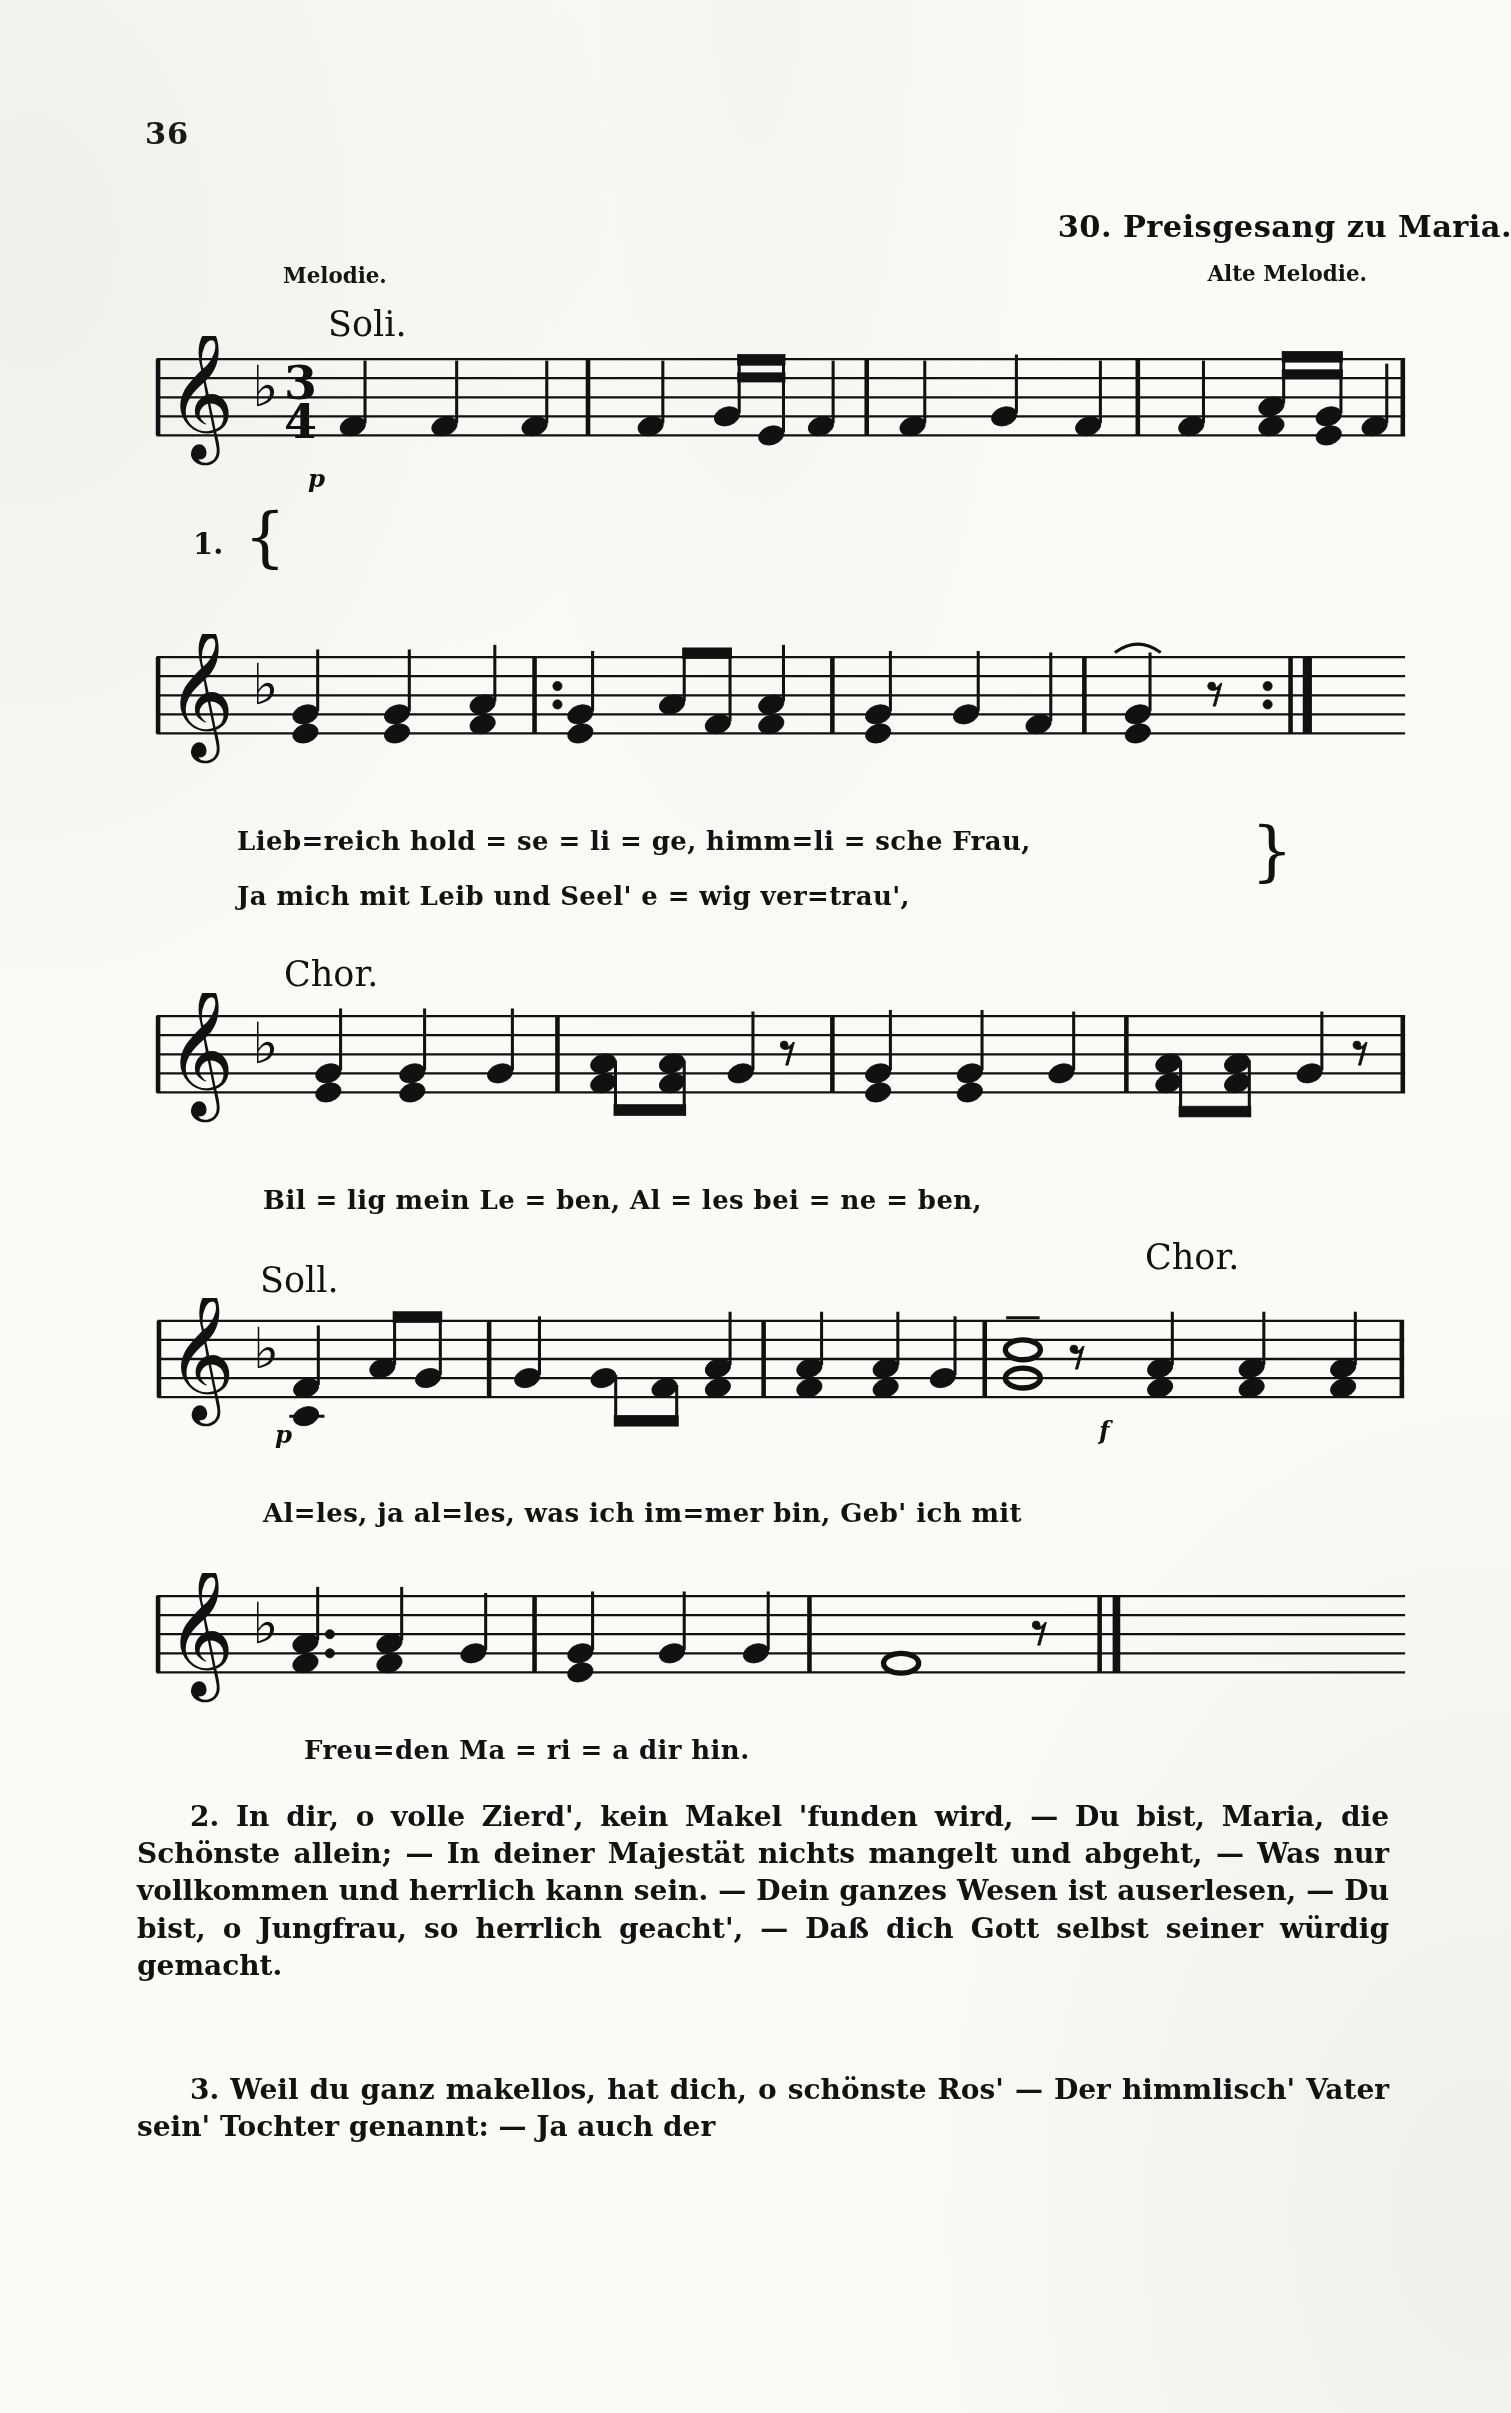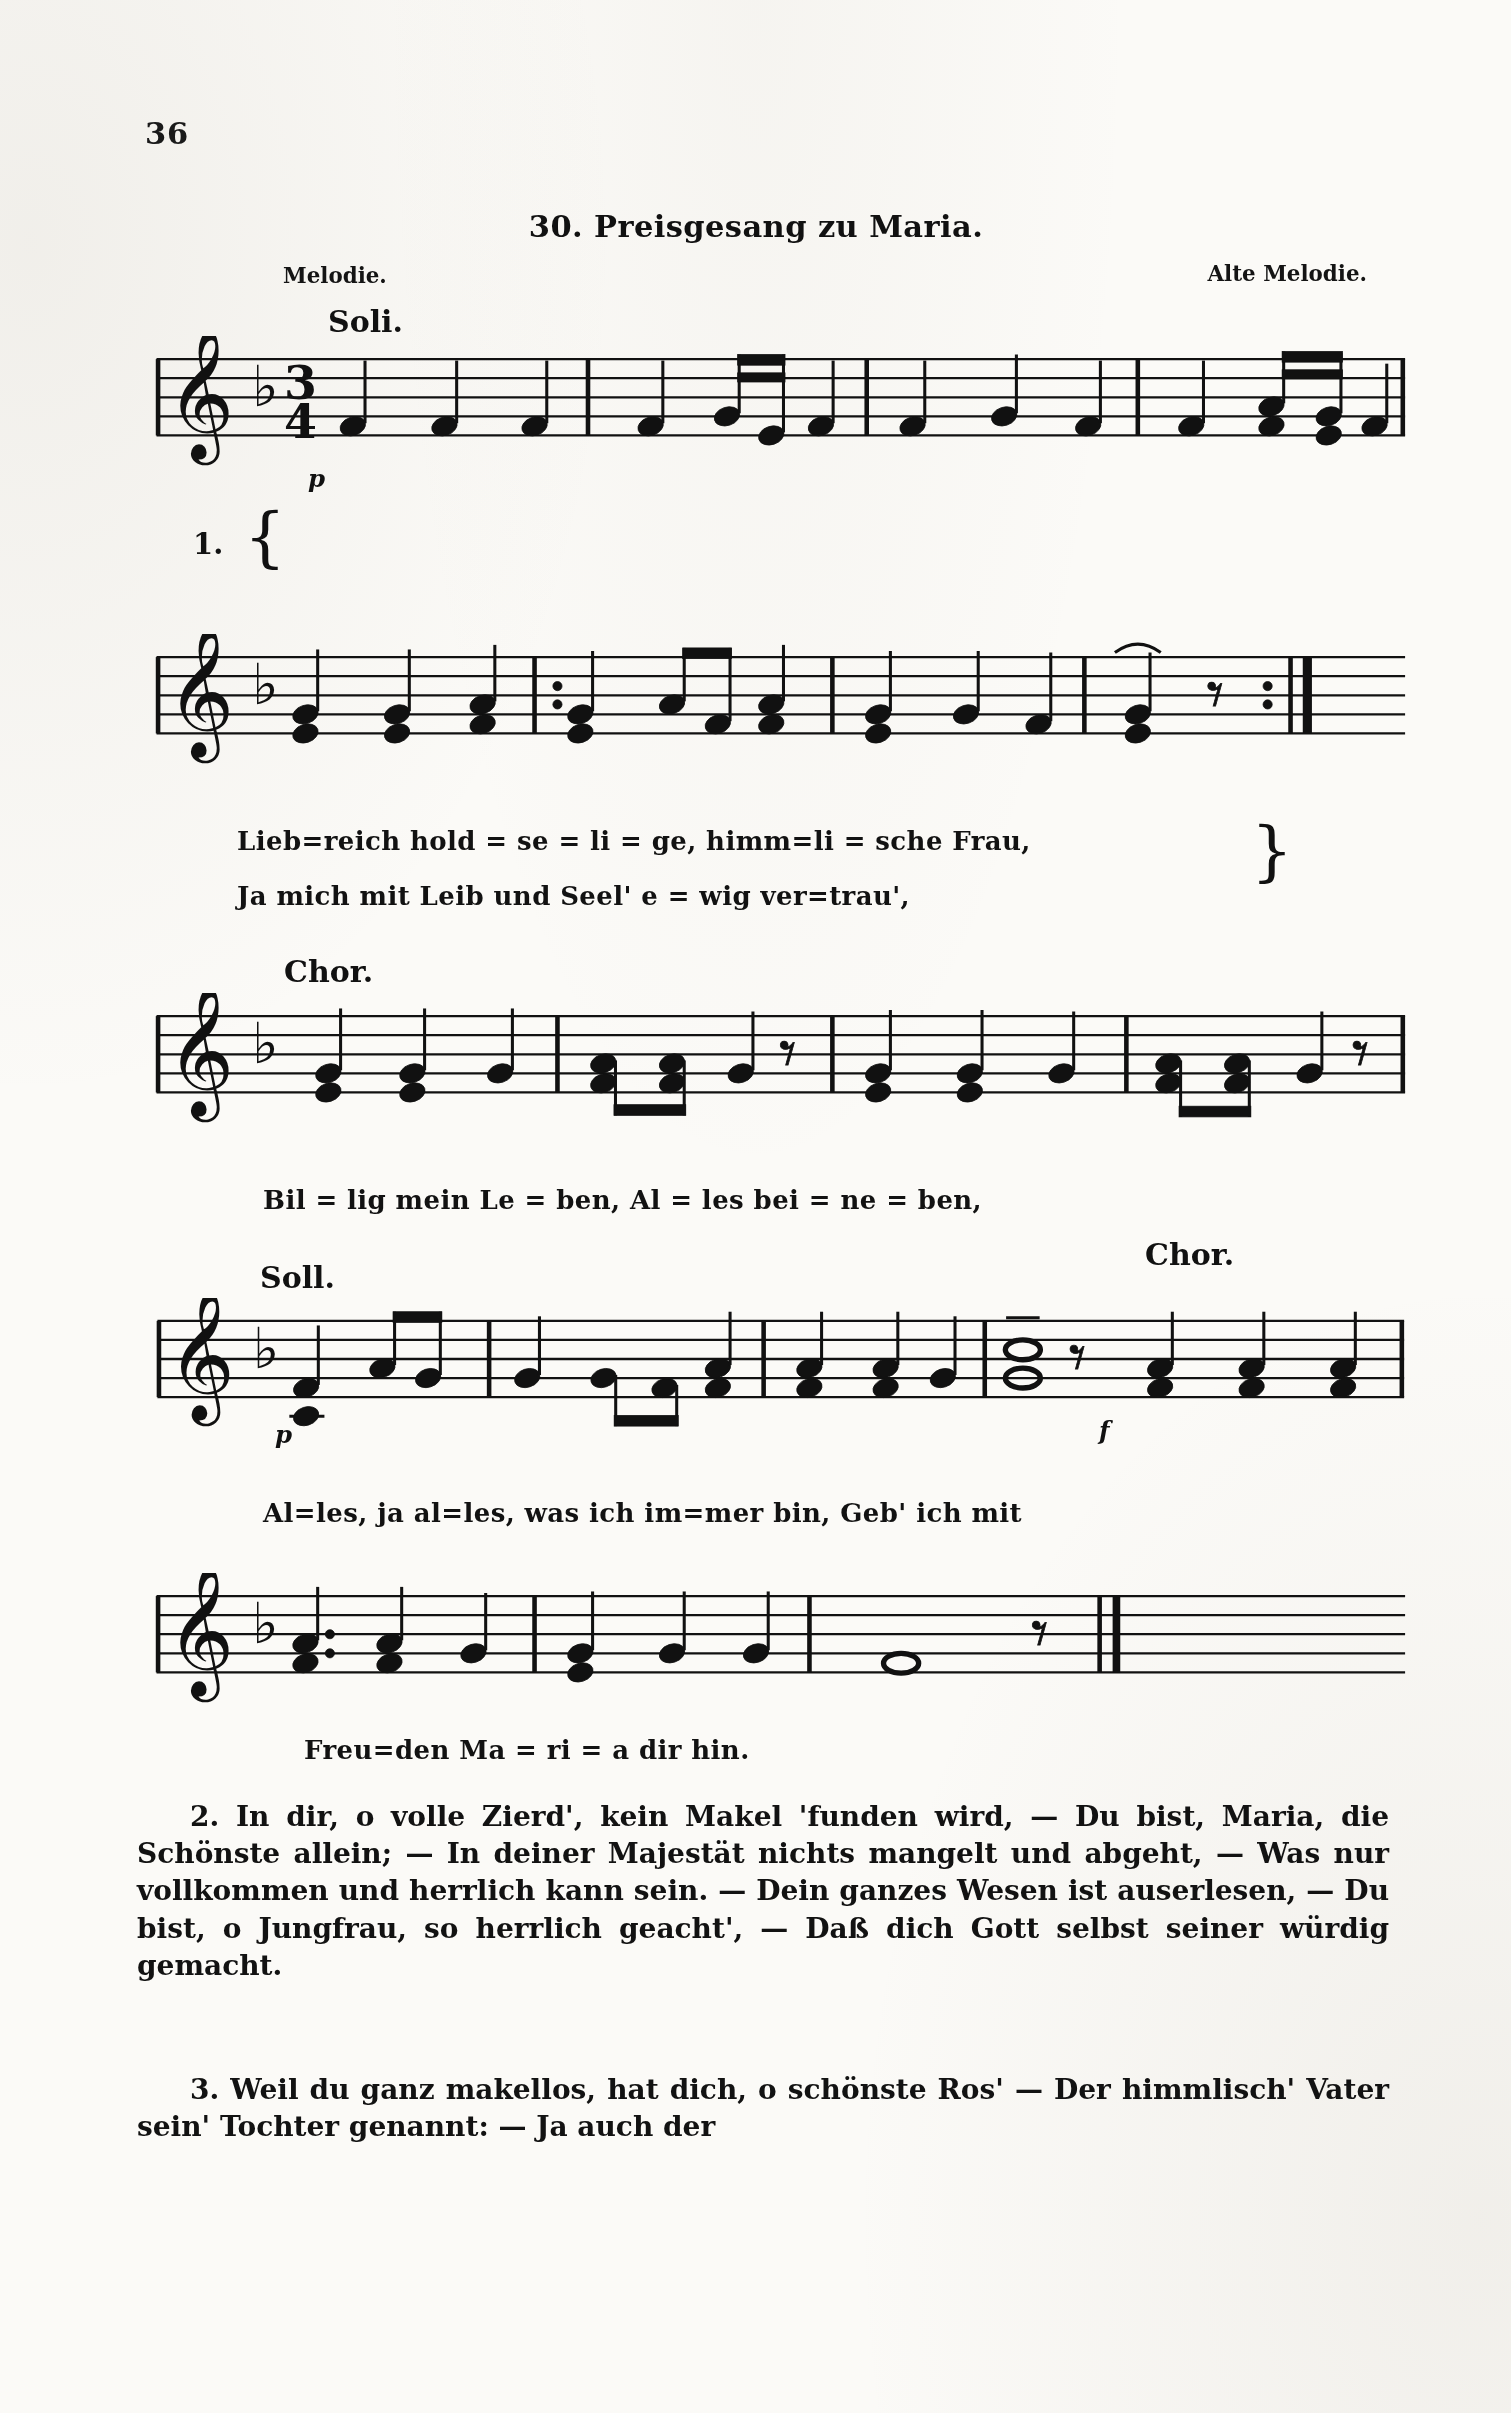--- a/index.html
+++ b/index.html
@@ -39,21 +39,21 @@
     font-weight: 700;
     color: #1a1a1a;
     letter-spacing: 0.8px;
     text-align: right;
   }
   .title {
     position: absolute;
     left: 0;
     right: 0;
     top: 208px;
-    text-align: center;
+    text-align: right;
     font-family: "DejaVu Serif", serif;
     font-size: 30.5px;
     font-weight: 700;
     color: #111;
     letter-spacing: 0.4px;
   }
   .tempo-left {
     position: absolute;
     left: 283px;
     top: 263px;
@@ -67,22 +67,22 @@
     right: 145px;
     top: 261px;
     font-family: "DejaVu Serif", serif;
     font-size: 21.4px;
     font-weight: 700;
     color: #141414;
   }
   .voice-label {
     position: absolute;
     font-family: "DejaVu Serif", serif;
-    font-size: 30px;
-    font-weight: 700;
+    font-size: 35px;
+    font-weight: 400;
     color: #111;
   }
   .dyn {
     position: absolute;
     font-family: "DejaVu Serif", serif;
     font-style: italic;
     font-size: 24.4px;
     font-weight: 700;
     color: #111;
   }

